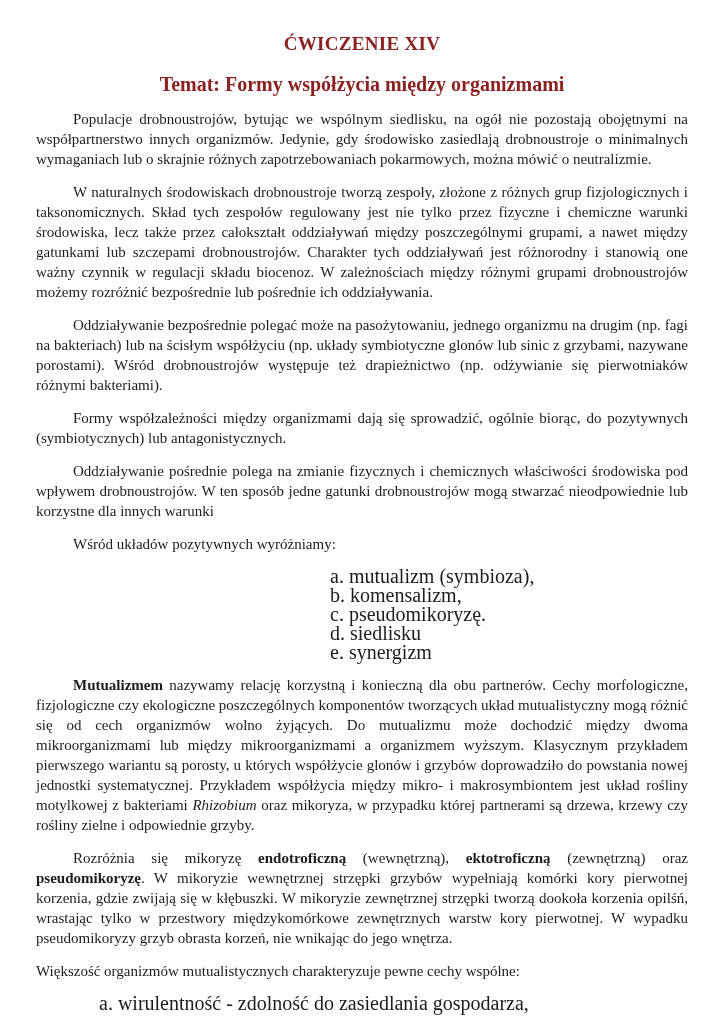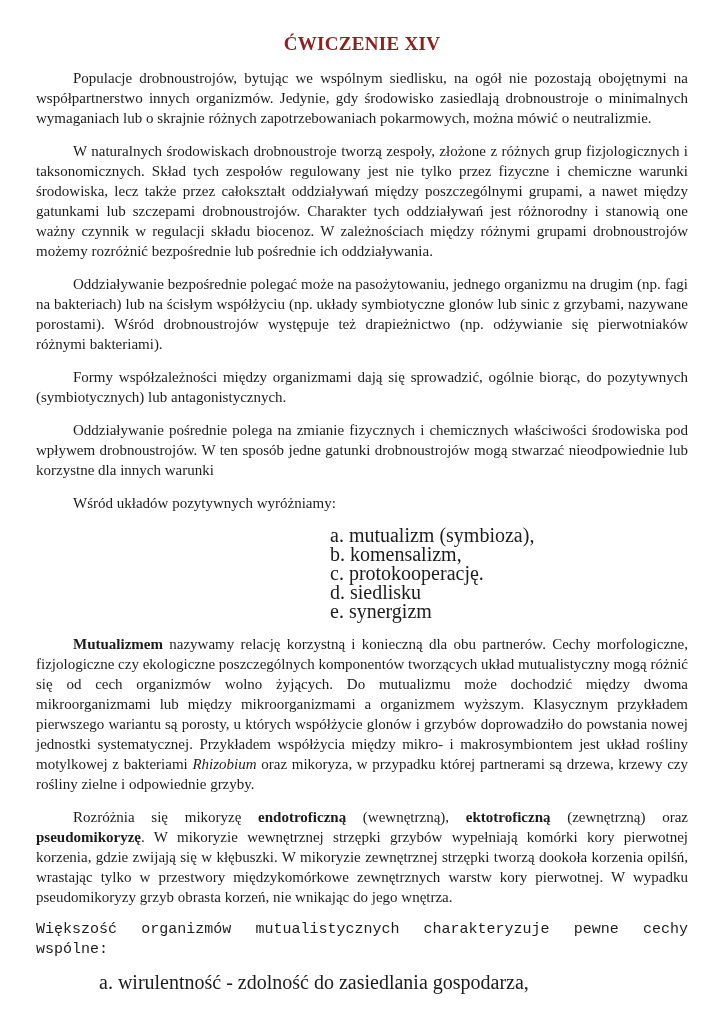--- a/index.html
+++ b/index.html
@@ -34,48 +34,49 @@
     font-size: 20px;
     font-weight: bold;
   }
   .doc-body p {
     margin: 13px 0 0 0;
     font-size: 15px;
     line-height: 20px;
     text-align: justify;
   }
   .doc-body p.indent { text-indent: 37px; }
-  .doc-body p.no-indent { text-indent: 0; font-family: Liberation Mono, monospace; }
+  .doc-body p.no-indent { text-indent: 0; }
   .doc-body .rich-bold { font-weight: bold; }
   .doc-body .rich-italic { font-style: italic; }
   .doc-list {
     margin: 13px 0 0 0;
     font-size: 20px;
     line-height: 19px;
   }
   .doc-list.offset-center { margin-left: 294px; }
   .doc-list.offset-small  { margin-left: 63px; }
   .doc-list .list-item { white-space: pre; }
 </style>
 </head>
 <body>
 
 <div class="page">
   <h1 class="doc-title" style="color: rgb(139, 34, 34);">ĆWICZENIE XIV</h1>
+  <h2 class="doc-subtitle" style="color: rgb(139, 34, 34);">Temat: Formy współżycia między organizmami</h2>
   <div class="doc-body" id="doc-body">
       <p class="indent"><span>Populacje drobnoustrojów, bytując we wspólnym siedlisku, na ogół nie pozostają obojętnymi na współpartnerstwo innych organizmów. Jedynie, gdy środowisko zasiedlają drobnoustroje o minimalnych wymaganiach lub o skrajnie różnych zapotrzebowaniach pokarmowych, można mówić o neutralizmie.</span></p>
       <p class="indent"><span>W naturalnych środowiskach drobnoustroje tworzą zespoły, złożone z różnych grup fizjologicznych i taksonomicznych. Skład tych zespołów regulowany jest nie tylko przez fizyczne i chemiczne warunki środowiska, lecz także przez całokształt oddziaływań między poszczególnymi grupami, a nawet między gatunkami lub szczepami drobnoustrojów. Charakter tych oddziaływań jest różnorodny i stanowią one ważny czynnik w regulacji składu biocenoz. W zależnościach między różnymi grupami drobnoustrojów możemy rozróżnić bezpośrednie lub pośrednie ich oddziaływania.</span></p>
       <p class="indent"><span>Oddziaływanie bezpośrednie polegać może na pasożytowaniu, jednego organizmu na drugim (np. fagi na bakteriach) lub na ścisłym współżyciu (np. układy symbiotyczne glonów lub sinic z grzybami, nazywane porostami). Wśród drobnoustrojów występuje też drapieżnictwo (np. odżywianie się pierwotniaków różnymi bakteriami).</span></p>
       <p class="indent"><span>Formy współzależności między organizmami dają się sprowadzić, ogólnie biorąc, do pozytywnych (symbiotycznych) lub antagonistycznych.</span></p>
       <p class="indent"><span>Oddziaływanie pośrednie polega na zmianie fizycznych i chemicznych właściwości środowiska pod wpływem drobnoustrojów. W ten sposób jedne gatunki drobnoustrojów mogą stwarzać nieodpowiednie lub korzystne dla innych warunki</span></p>
       <p class="indent"><span>Wśród układów pozytywnych wyróżniamy:</span></p>
       <div class="doc-list offset-center">
         <div class="list-item">a. mutualizm (symbioza),</div>
         <div class="list-item">b. komensalizm,</div>
-        <div class="list-item">c. protokooperację.</div>
+        <div class="list-item">c. pseudomikoryzę.</div>
         <div class="list-item">d. siedlisku</div>
         <div class="list-item">e. synergizm</div>
       </div>
       <p class="indent"><span class="rich-bold">Mutualizmem</span><span> nazywamy relację korzystną i konieczną dla obu partnerów. Cechy morfologiczne, fizjologiczne czy ekologiczne poszczególnych komponentów tworzących układ mutualistyczny mogą różnić się od cech organizmów wolno żyjących. Do mutualizmu może dochodzić między dwoma mikroorganizmami lub między mikroorganizmami a organizmem wyższym. Klasycznym przykładem pierwszego wariantu są porosty, u których współżycie glonów i grzybów doprowadziło do powstania nowej jednostki systematycznej. Przykładem współżycia między mikro- i makrosymbiontem jest układ rośliny motylkowej z bakteriami </span><span class="rich-italic">Rhizobium</span><span> oraz mikoryza, w przypadku której partnerami są drzewa, krzewy czy rośliny zielne i odpowiednie grzyby.</span></p>
       <p class="indent"><span>Rozróżnia się mikoryzę </span><span class="rich-bold">endotroficzną</span><span> (wewnętrzną), </span><span class="rich-bold">ektotroficzną</span><span> (zewnętrzną) oraz </span><span class="rich-bold">pseudomikoryzę</span><span>. W mikoryzie wewnętrznej strzępki grzybów wypełniają komórki kory pierwotnej korzenia, gdzie zwijają się w kłębuszki. W mikoryzie zewnętrznej strzępki tworzą dookoła korzenia opilśń, wrastając tylko w przestwory międzykomórkowe zewnętrznych warstw kory pierwotnej. W wypadku pseudomikoryzy grzyb obrasta korzeń, nie wnikając do jego wnętrza.</span></p>
       <p class="no-indent"><span>Większość organizmów mutualistycznych charakteryzuje pewne cechy wspólne:</span></p>
       <div class="doc-list offset-small">
         <div class="list-item">a. wirulentność - zdolność do zasiedlania gospodarza,</div>
       </div>
     </div>

